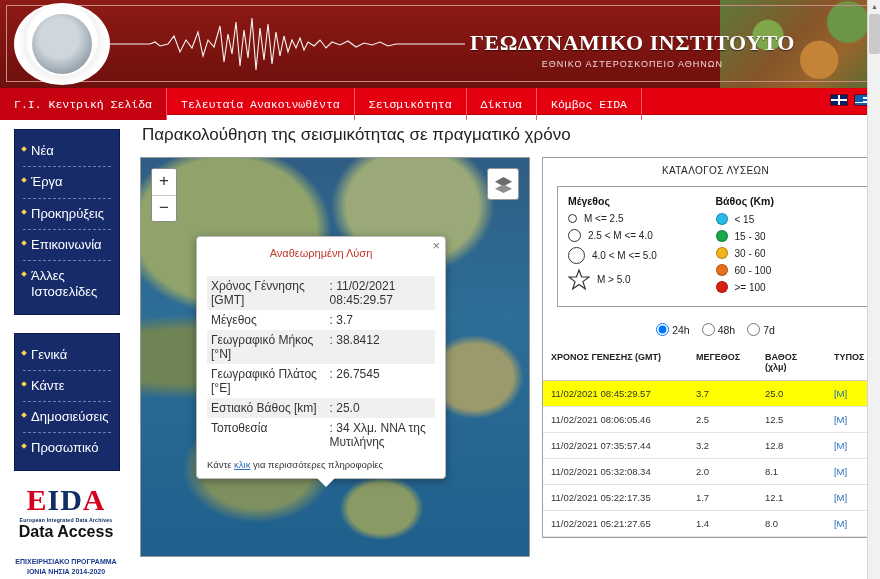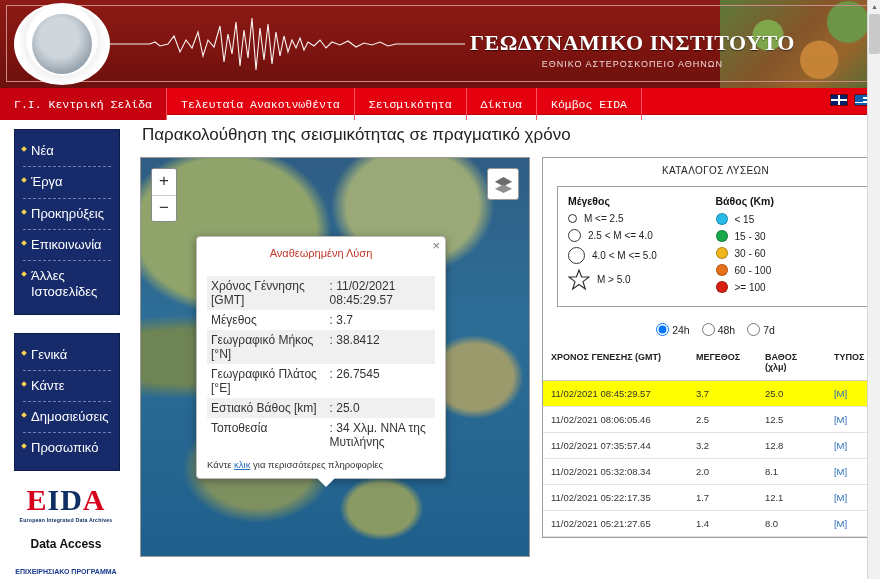--- a/index.html
+++ b/index.html
@@ -124,21 +124,21 @@
   .eida-word {
     font-family:"Liberation Serif", serif;
     font-size:30px; font-weight:bold; color:#0f2e63; letter-spacing:1px;
     line-height:1;
   }
   .eida-word .c-red { color:#d6001c; }
   .eida-sub {
     font-size:5.2px; color:#0f2e63; letter-spacing:.2px; margin-top:2px; font-weight:bold;
   }
   .eida-data {
-    font-size:12px; font-weight:bold; color:#111; margin-top:14px;
+    font-size:16px; font-weight:bold; color:#111; 
   }
   .eida-prog {
     margin-top:16px; font-size:7px; color:#1a3a8f; font-weight:bold; line-height:1.35;
   }
 
   
   .main { flex:1; padding:10px 12px 0 8px; position:relative; }
   .page-title {
     font-size:17px; color:#222; margin:0 0 12px 2px; font-weight:normal;
   }

